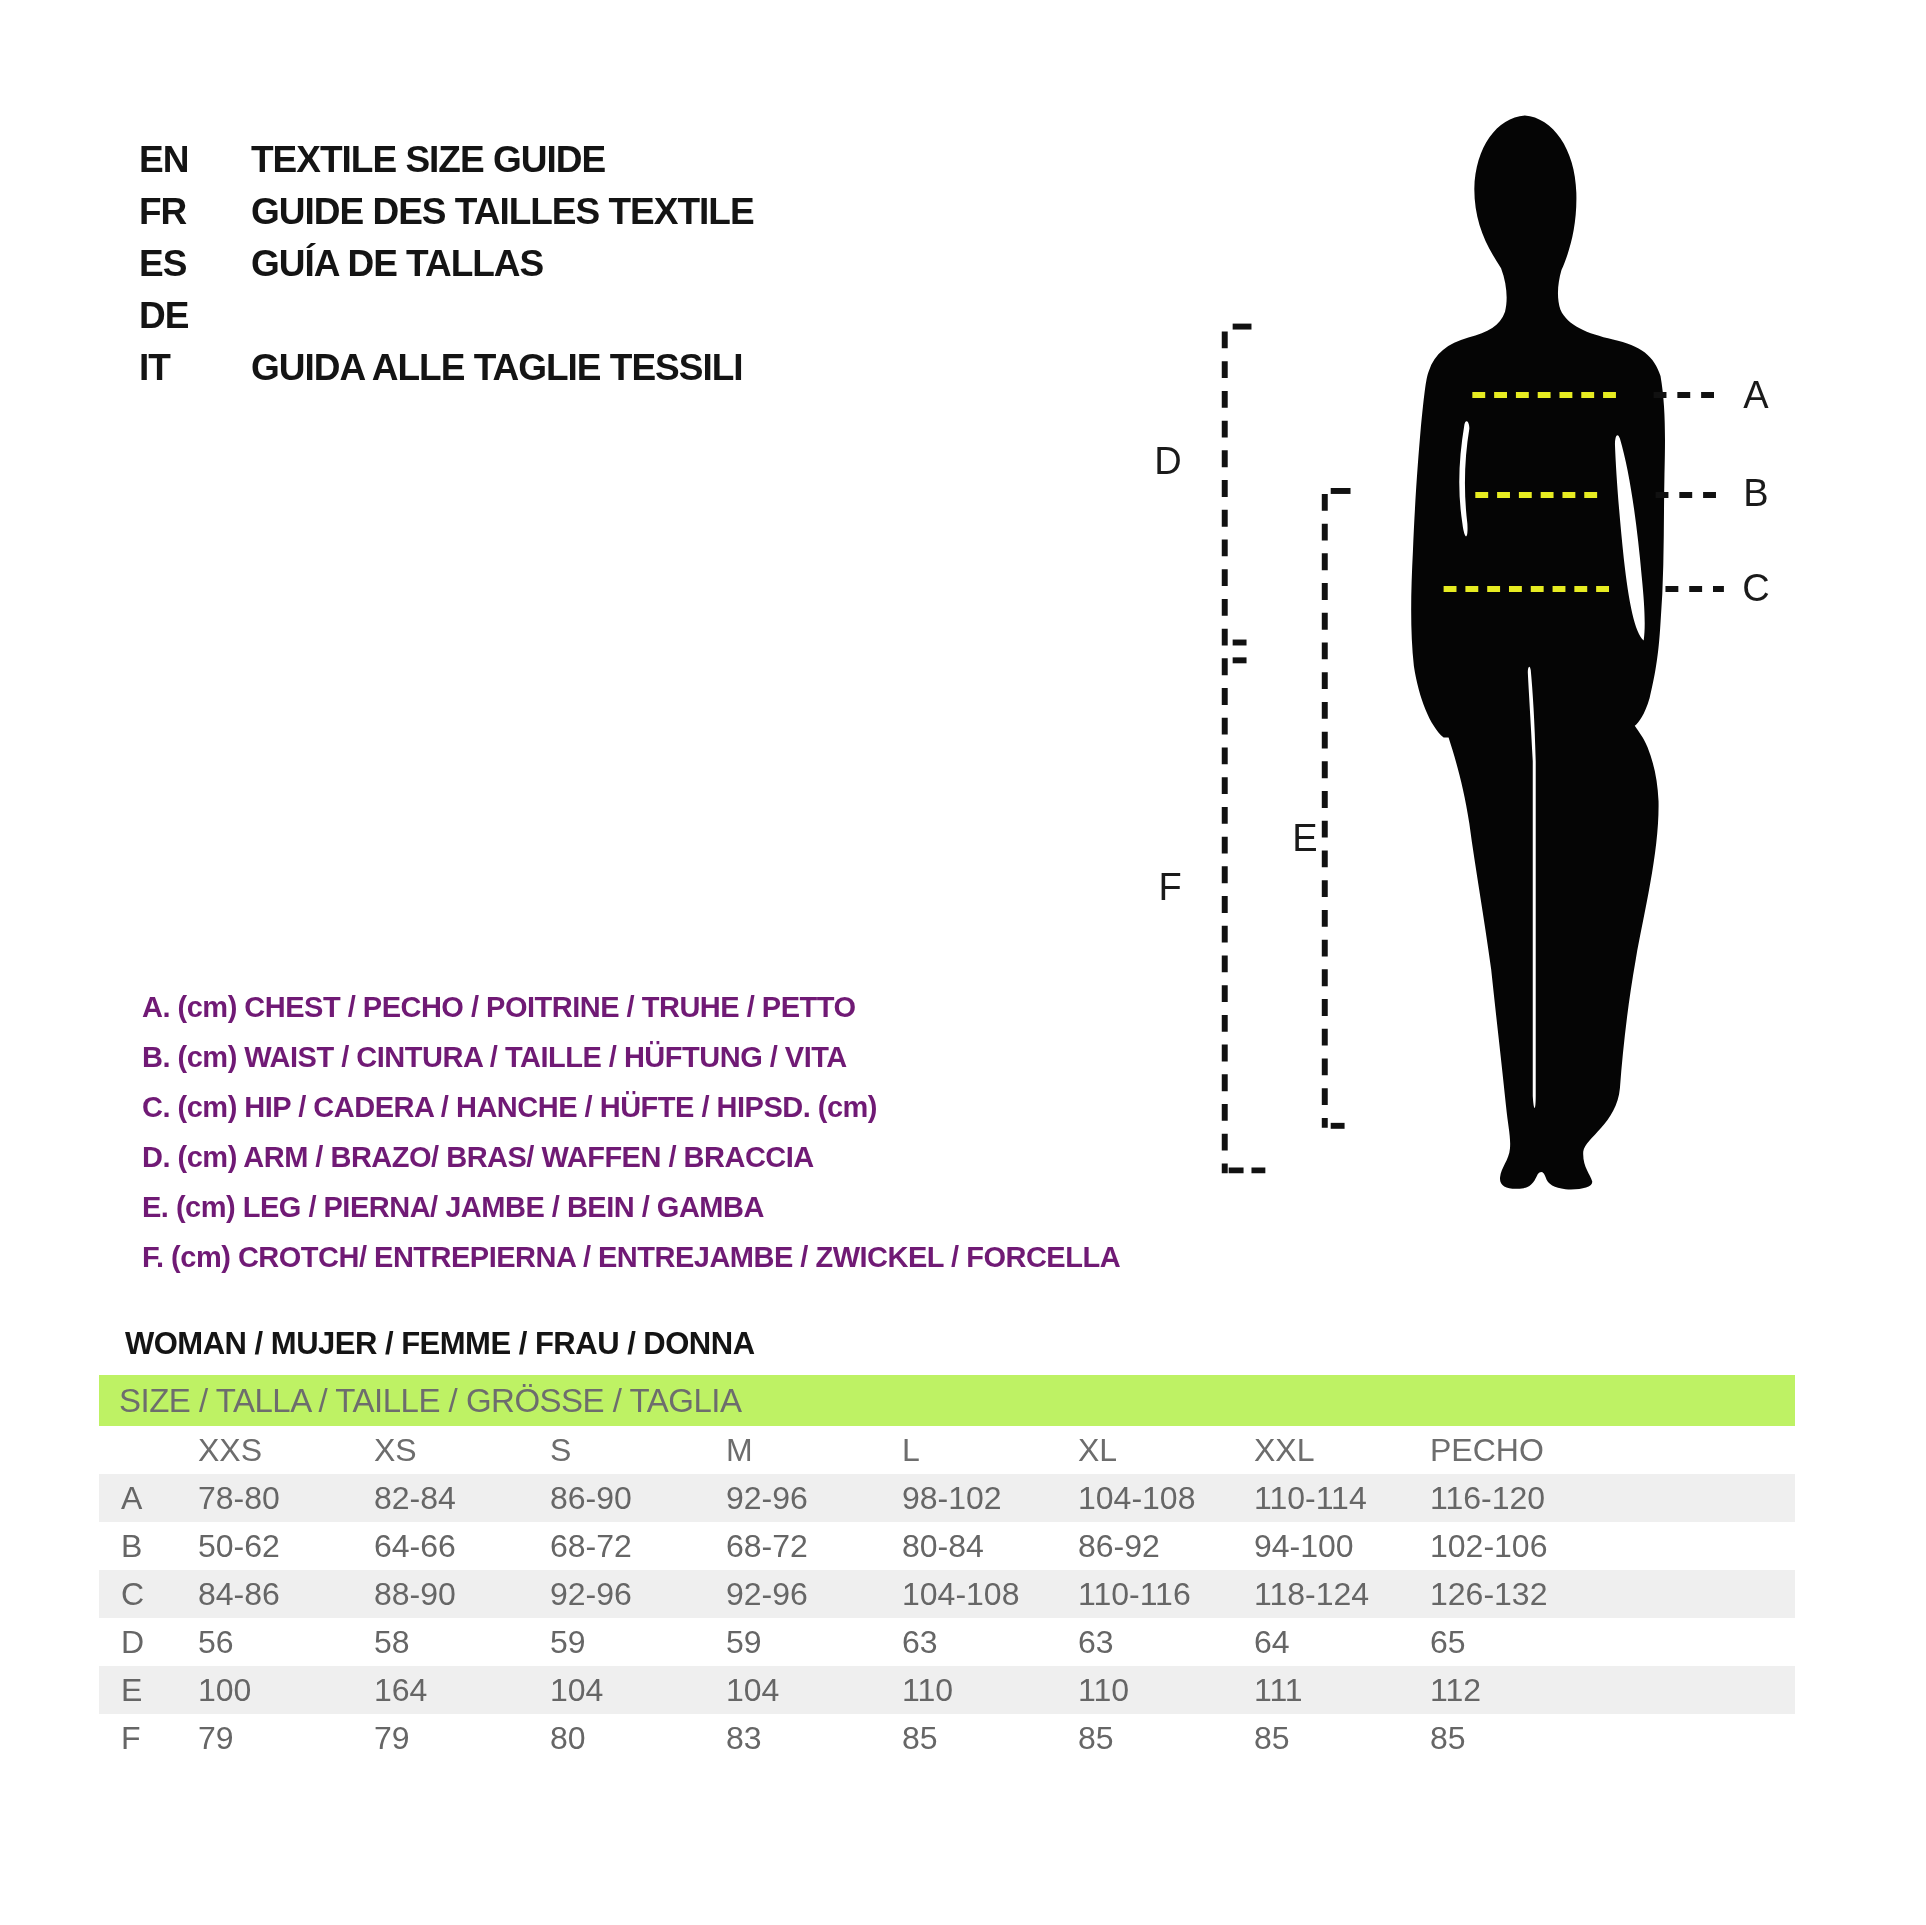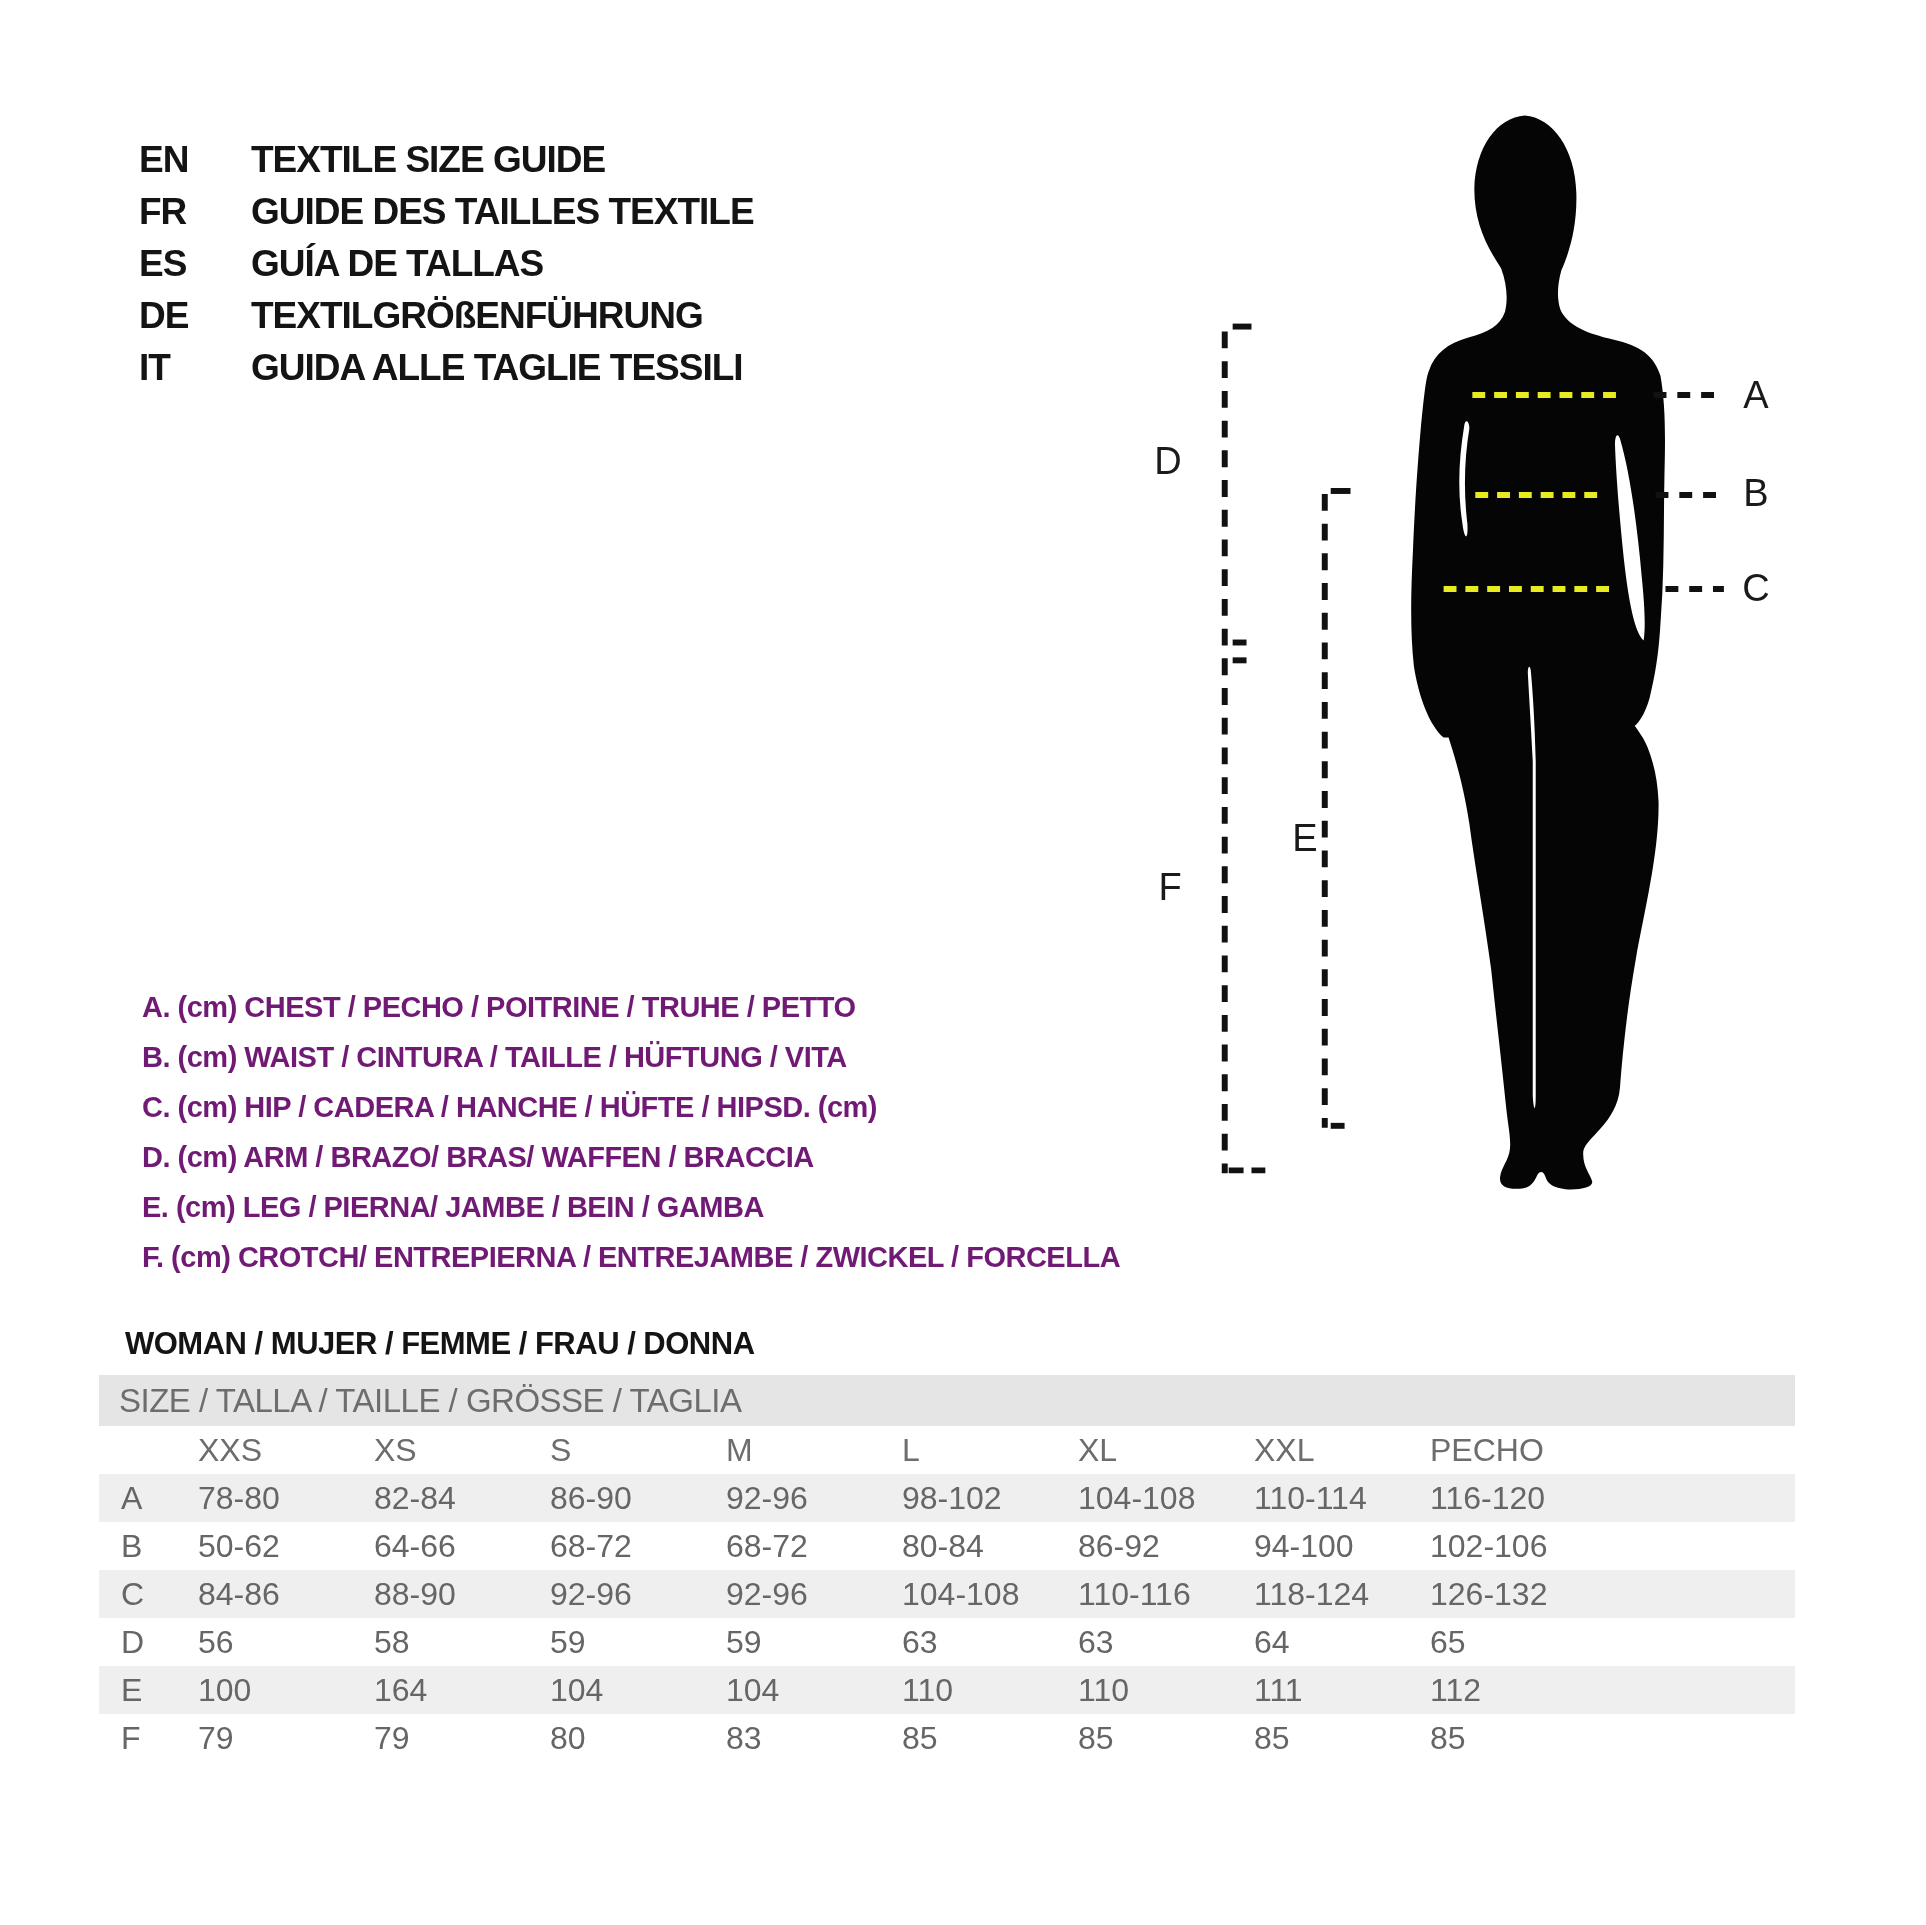--- a/index.html
+++ b/index.html
@@ -16,21 +16,21 @@
   .legend-block{position:absolute;left:142px;top:965px;}
   .legend-row{height:50px;display:flex;align-items:center;font-size:29px;
               font-weight:700;letter-spacing:-0.5px;color:#701a75;white-space:nowrap;}
 
   
   .section-title{position:absolute;left:125px;top:1309px;font-size:31px;
                  font-weight:700;letter-spacing:-0.5px;color:#141414;white-space:nowrap;}
 
   
   .size-table{position:absolute;left:99px;top:1358px;width:1696px;font-size:32px;color:#666666;}
-  .st-header{height:51px;background:#e5e5e5;display:flex;align-items:center;
+  .st-header{height:51px;background:#bef264;display:flex;align-items:center;
              padding-left:20px;box-sizing:border-box;color:#6d6d6d;font-size:33px;
              letter-spacing:-0.5px;}
   .st-row{display:grid;grid-template-columns:99px repeat(8,176px) 1fr;
           height:48px;align-items:center;}
   .st-row.stripe{background:#efefef;}
   .st-label{padding-left:22px;}
   .st-cell{}
   .sizes-row{color:#6d6d6d;}
 
   
@@ -57,21 +57,20 @@
       <div class="lang-row">
         <span class="lang-code">FR</span>
         <span class="lang-title">GUIDE DES TAILLES TEXTILE</span>
       </div>
       <div class="lang-row">
         <span class="lang-code">ES</span>
         <span class="lang-title">GUÍA DE TALLAS</span>
       </div>
       <div class="lang-row">
         <span class="lang-code">DE</span>
-        <span class="lang-title">TEXTILGRÖßENFÜHRUNG</span>
       </div>
       <div class="lang-row">
         <span class="lang-code">IT</span>
         <span class="lang-title">GUIDA ALLE TAGLIE TESSILI</span>
       </div>
     </div>
 
   <div class="diagram">
     <svg width="733" height="1238" viewBox="0 0 740 1250">
 

